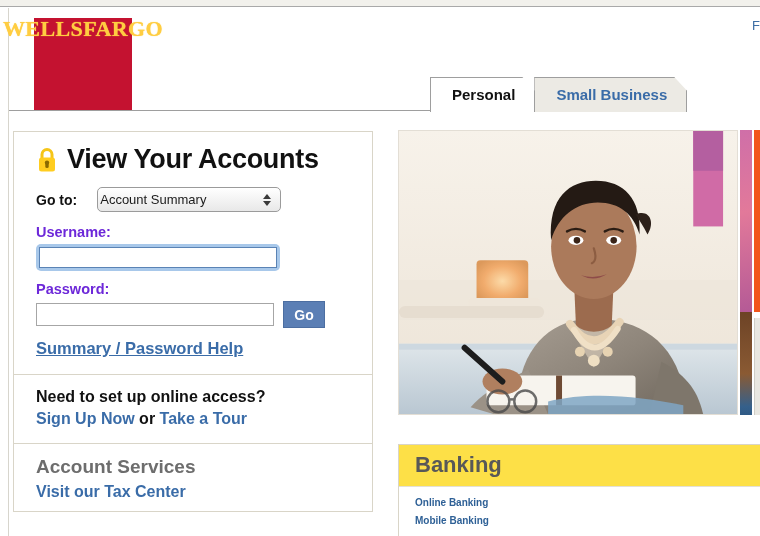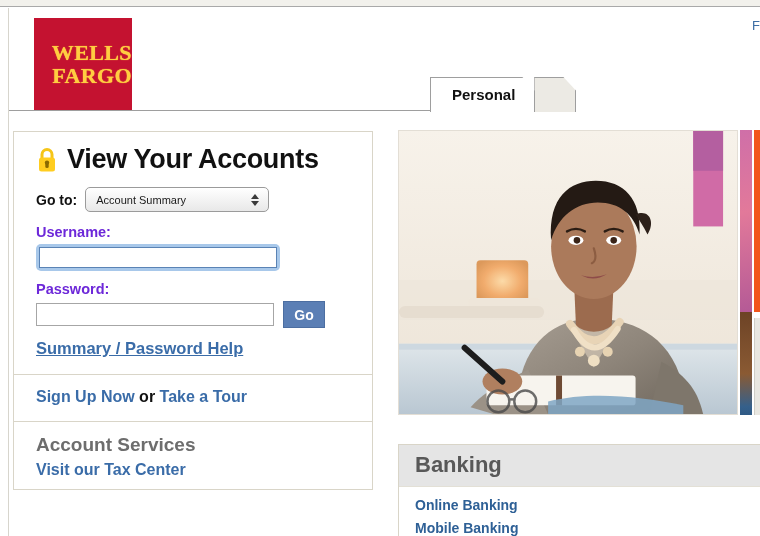--- a/index.html
+++ b/index.html
@@ -46,22 +46,22 @@
     width: 751px; height: 103px;
     background: #ffffff;
   }
 
   .logo {
     position: absolute;
     left: 25px; top: 10px;
     width: 98px; height: 93px;
     background: #c41230;
     display: flex;
-    flex-direction: column;
-    align-items: flex-end;
+    flex-direction: row;
+    align-items: flex-start;
     justify-content: center;
     line-height: 1.02;
   }
   .logo-line {
     color: #ffcd41;
     font-family: "Liberation Serif", serif;
     font-weight: bold;
     font-size: 22px;
     letter-spacing: 0.4px;
     text-shadow: 0 0 1px #ffcd41;
@@ -144,37 +144,37 @@
     font-size: 27px;
     font-weight: bold;
     color: #111111;
     letter-spacing: -0.3px;
     line-height: 1;
   }
 
   .goto-row {
     display: flex;
     align-items: center;
-    gap: 8px;
+    gap: 20px;
     margin-bottom: 12px;
   }
   .goto-label { font-size: 14px; font-weight: bold; color: #111111; }
 
   .select-ctl {
     position: relative;
     height: 25px;
     min-width: 184px;
     border: 1px solid #9b9b9b;
     border-radius: 5px;
     background: linear-gradient(#ffffff, #e8e8e8);
     box-shadow: 0 1px 0 rgba(255,255,255,0.8) inset;
     display: flex;
     align-items: center;
-    padding: 0 26px 0 10px;
-    font-size: 11px;
+    padding: 0 26px 0 2px;
+    font-size: 13px;
     color: #1a1a1a;
     cursor: pointer;
   }
   .select-arrows {
     position: absolute;
     right: 9px; top: 50%;
     transform: translateY(-50%);
     display: flex;
     flex-direction: column;
     gap: 2px;
@@ -328,37 +328,37 @@
 
   .banking-panel {
     position: absolute;
     left: 0; top: 314px;
     width: 362px;
     border: 1px solid #d9d5c8;
     border-right: none;
     background: #ffffff;
   }
   .banking-head {
-    background: #e5e5e5;
+    background: #fde047;
     padding: 9px 16px 10px 16px;
     border-bottom: 1px solid #e3e0d6;
   }
   .banking-title {
     font-size: 22px;
     font-weight: bold;
     color: #585858;
     line-height: 1;
   }
   .banking-body { padding: 10px 16px 8px 16px; }
   .bank-row {
     display: flex;
     align-items: baseline;
     gap: 16px;
     margin-bottom: 7px;
-    font-size: 14px;
+    font-size: 10px;
     font-weight: bold;
   }
   .bank-name { color: #2e6096; text-decoration: none; }
   .bank-action { color: #3a6ca8; text-decoration: underline; font-weight: normal; }
 </style>
 </head>
 <body>
 
 <div id="page">
 
@@ -377,20 +377,21 @@
 
   <div class="header-rule"></div>
 
   <div class="tabs">
     <div class="tab active">
       <span class="tab-shape"></span>
       <span class="tab-label">Personal</span>
     </div>
     <div class="tab inactive">
       <span class="tab-shape"></span>
+      <span class="tab-label">Small Business</span>
     </div>
   </div>
 
   <div class="col-left">
 
     <div class="login-box">
 
       <div class="login-title-row">
         <svg class="lock-icon" viewBox="0 0 22 26">
           <path d="M6 11 V7.5 A5 5 0 0 1 16 7.5 V11" fill="none" stroke="#f5c518" stroke-width="3"></path>
@@ -422,20 +423,21 @@
         <input class="pw-input" type="password" value="" style="">
         <button class="go-btn">Go</button>
       </div>
 
       <a class="help-link" href="#">Summary / Password Help</a>
     </div>
 
     <div class="panel-divider"></div>
 
     <div class="signup-box">
+      <div class="signup-q">Need to set up online access?</div>
       <div class="signup-links">
         <a href="#">Sign Up Now</a>
         <span class="conj">or</span>
         <a href="#">Take a Tour</a>
       </div>
     </div>
 
     <div class="panel-divider"></div>
 
     <div class="services-box">

